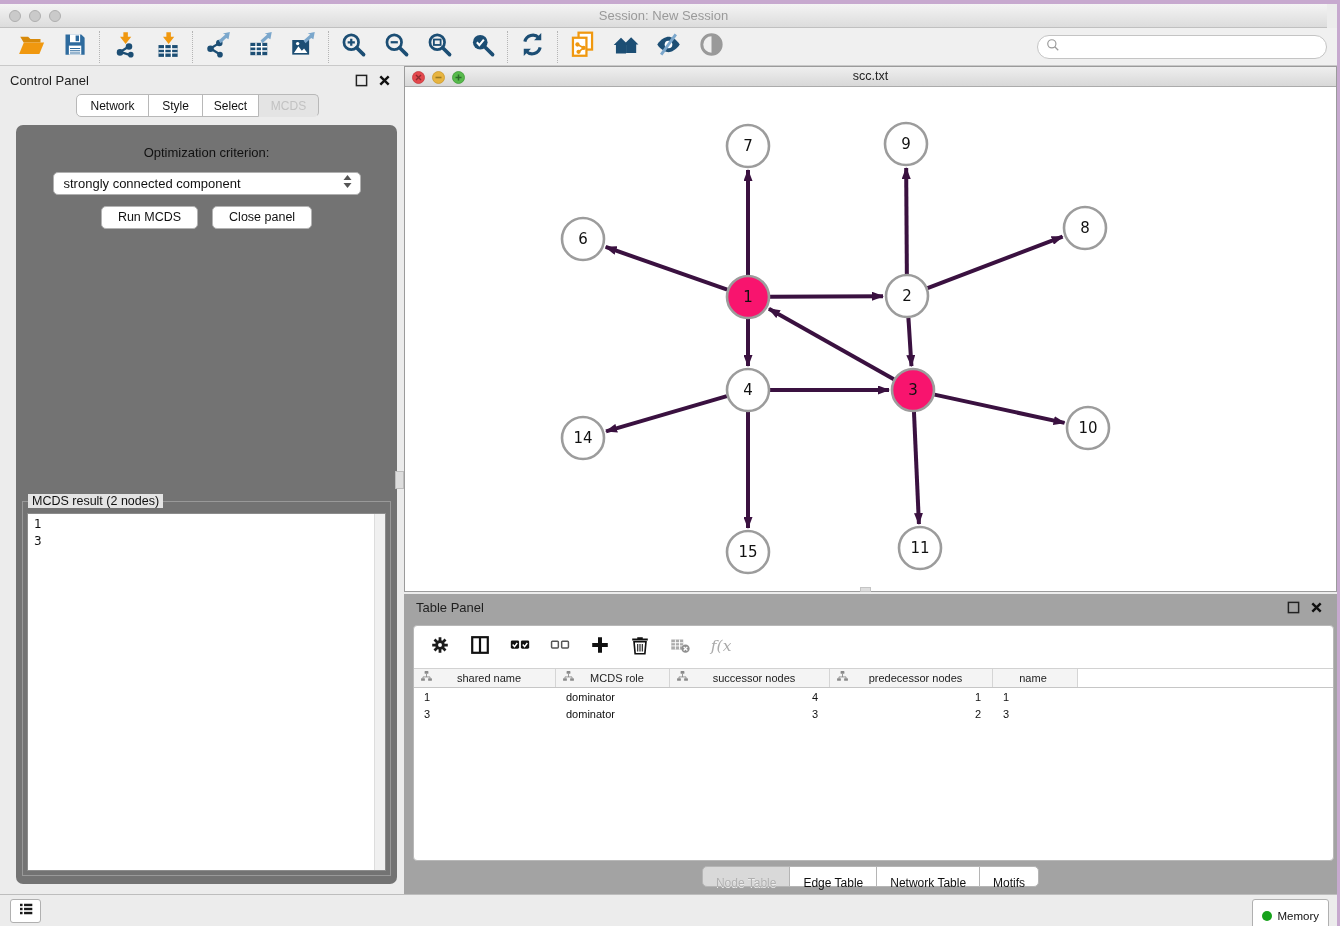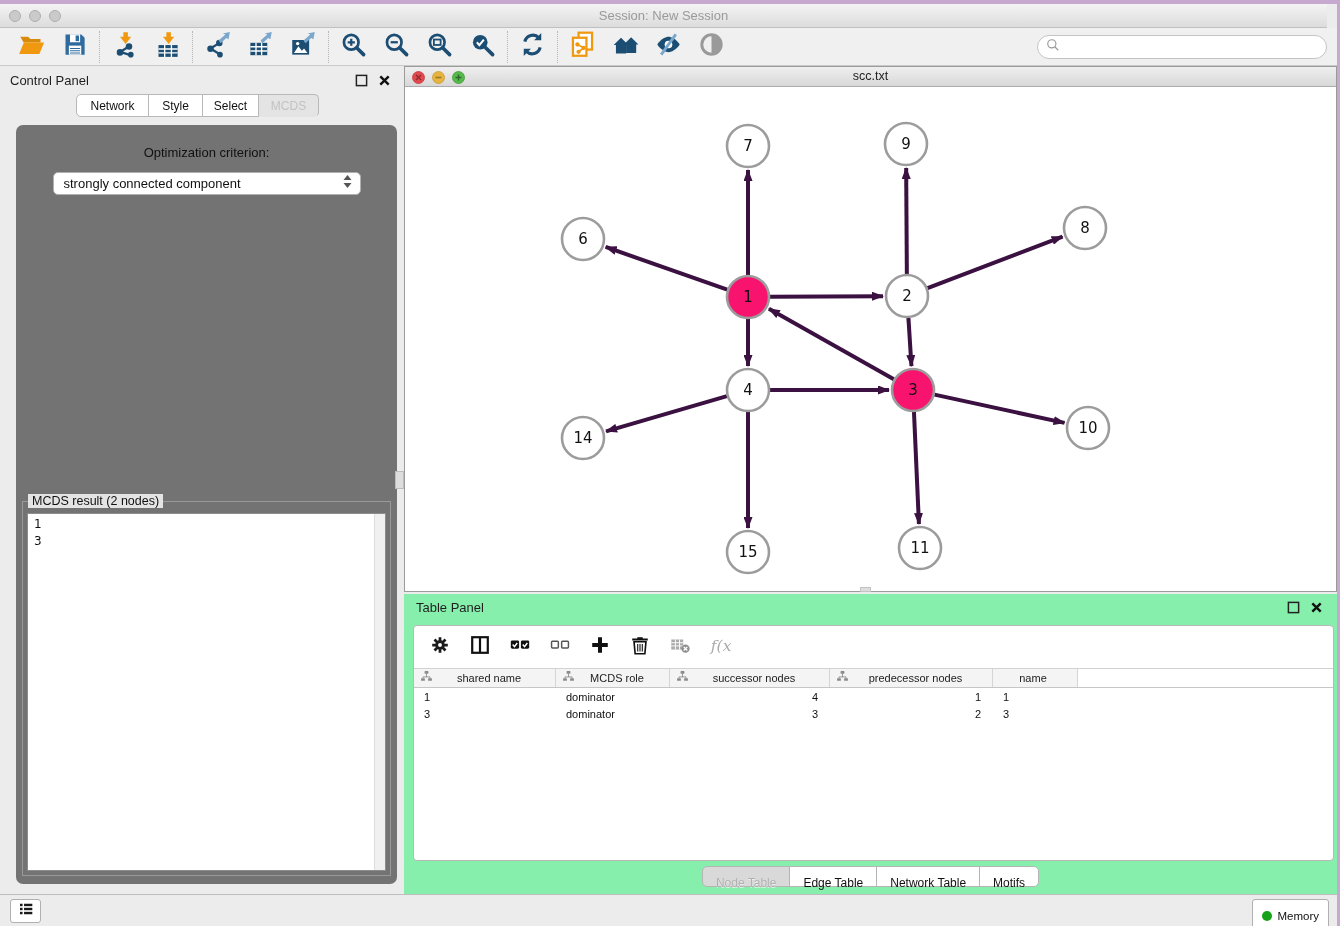--- a/index.html
+++ b/index.html
@@ -63,21 +63,21 @@
   .nw-titlebar { position:relative; height:20px; background:linear-gradient(#EFEFEF,#D8D8D8); border-bottom:1px solid #ABABAB; }
   .nw-traffic { position:absolute; left:7px; top:3px; display:flex; gap:7px; }
   .nw-traffic svg { width:13px; height:13px; }
   .nw-title { text-align:center; line-height:19px; font-size:12.5px; color:#222; }
   .nw-canvas { position:relative; width:100%; height:504px; background:#fff; }
   .split-handle-v { position:absolute; left:-10px; top:404px; width:9px; height:18px; background:#DDD; border:1px solid #BDBDBD; }
   .split-handle-h { position:absolute; left:455px; bottom:-1px; width:11px; height:5px; background:#DDD; border:1px solid #C4C4C4; }
   svg text.nlabel { font-family:"DejaVu Sans", sans-serif; font-size:15px; fill:#111; }
 
   
-  .table-panel { position:absolute; left:404px; top:528px; right:0; bottom:0; background:#86efac; }
+  .table-panel { position:absolute; left:404px; top:528px; right:0; bottom:0; background:#a3a3a3; }
   .tp-head { position:relative; height:28px; }
   .tp-container { position:absolute; left:9px; top:31px; width:921px; height:236px; background:#fff;
     border:1px solid #B8B8B8; border-radius:4px; overflow:hidden; }
   .tp-toolbar { height:42px; display:flex; align-items:center; gap:16px; padding-left:14px; }
   .tp-toolbar .ttool { width:24px; height:24px; display:flex; align-items:center; justify-content:center; }
   .tp-toolbar svg { width:22px; height:22px; }
   .cols-row { display:flex; height:20px; border-top:1px solid #D2D2D2; border-bottom:1px solid #C6C6C6; }
   .col-cell { background:#F4F4F4; border-right:1px solid #D5D5D5; display:flex; align-items:center; padding-left:6px; }
   .col-cell svg { width:13px; height:13px; flex:0 0 auto; }
   .col-label { flex:1; text-align:center; font-size:11px; color:#222; padding-right:10px; }
@@ -277,20 +277,24 @@
         <div class="cp-body">
           <div class="opt-label">Optimization criterion:</div>
           <div class="select-box">
             <span class="sel-text">strongly connected component</span>
             <span>
               <svg viewBox="0 0 13 15">
                   <path d="M6.5 1l4 5h-8z" fill="#555"></path>
                   <path d="M6.5 14l-4-5h8z" fill="#555"></path>
                 </svg>
             </span>
+          </div>
+          <div class="btn-row">
+            <button class="btn">Run MCDS</button>
+            <button class="btn">Close panel</button>
           </div>
           <div class="fieldset">
             <span class="legend">MCDS result (2 nodes)</span>
             <div class="fs-inner">
               <div class="mcds-lines" id="mcds-lines">1
 3</div>
               <div class="fs-scroll"></div>
             </div>
           </div>
         </div>

